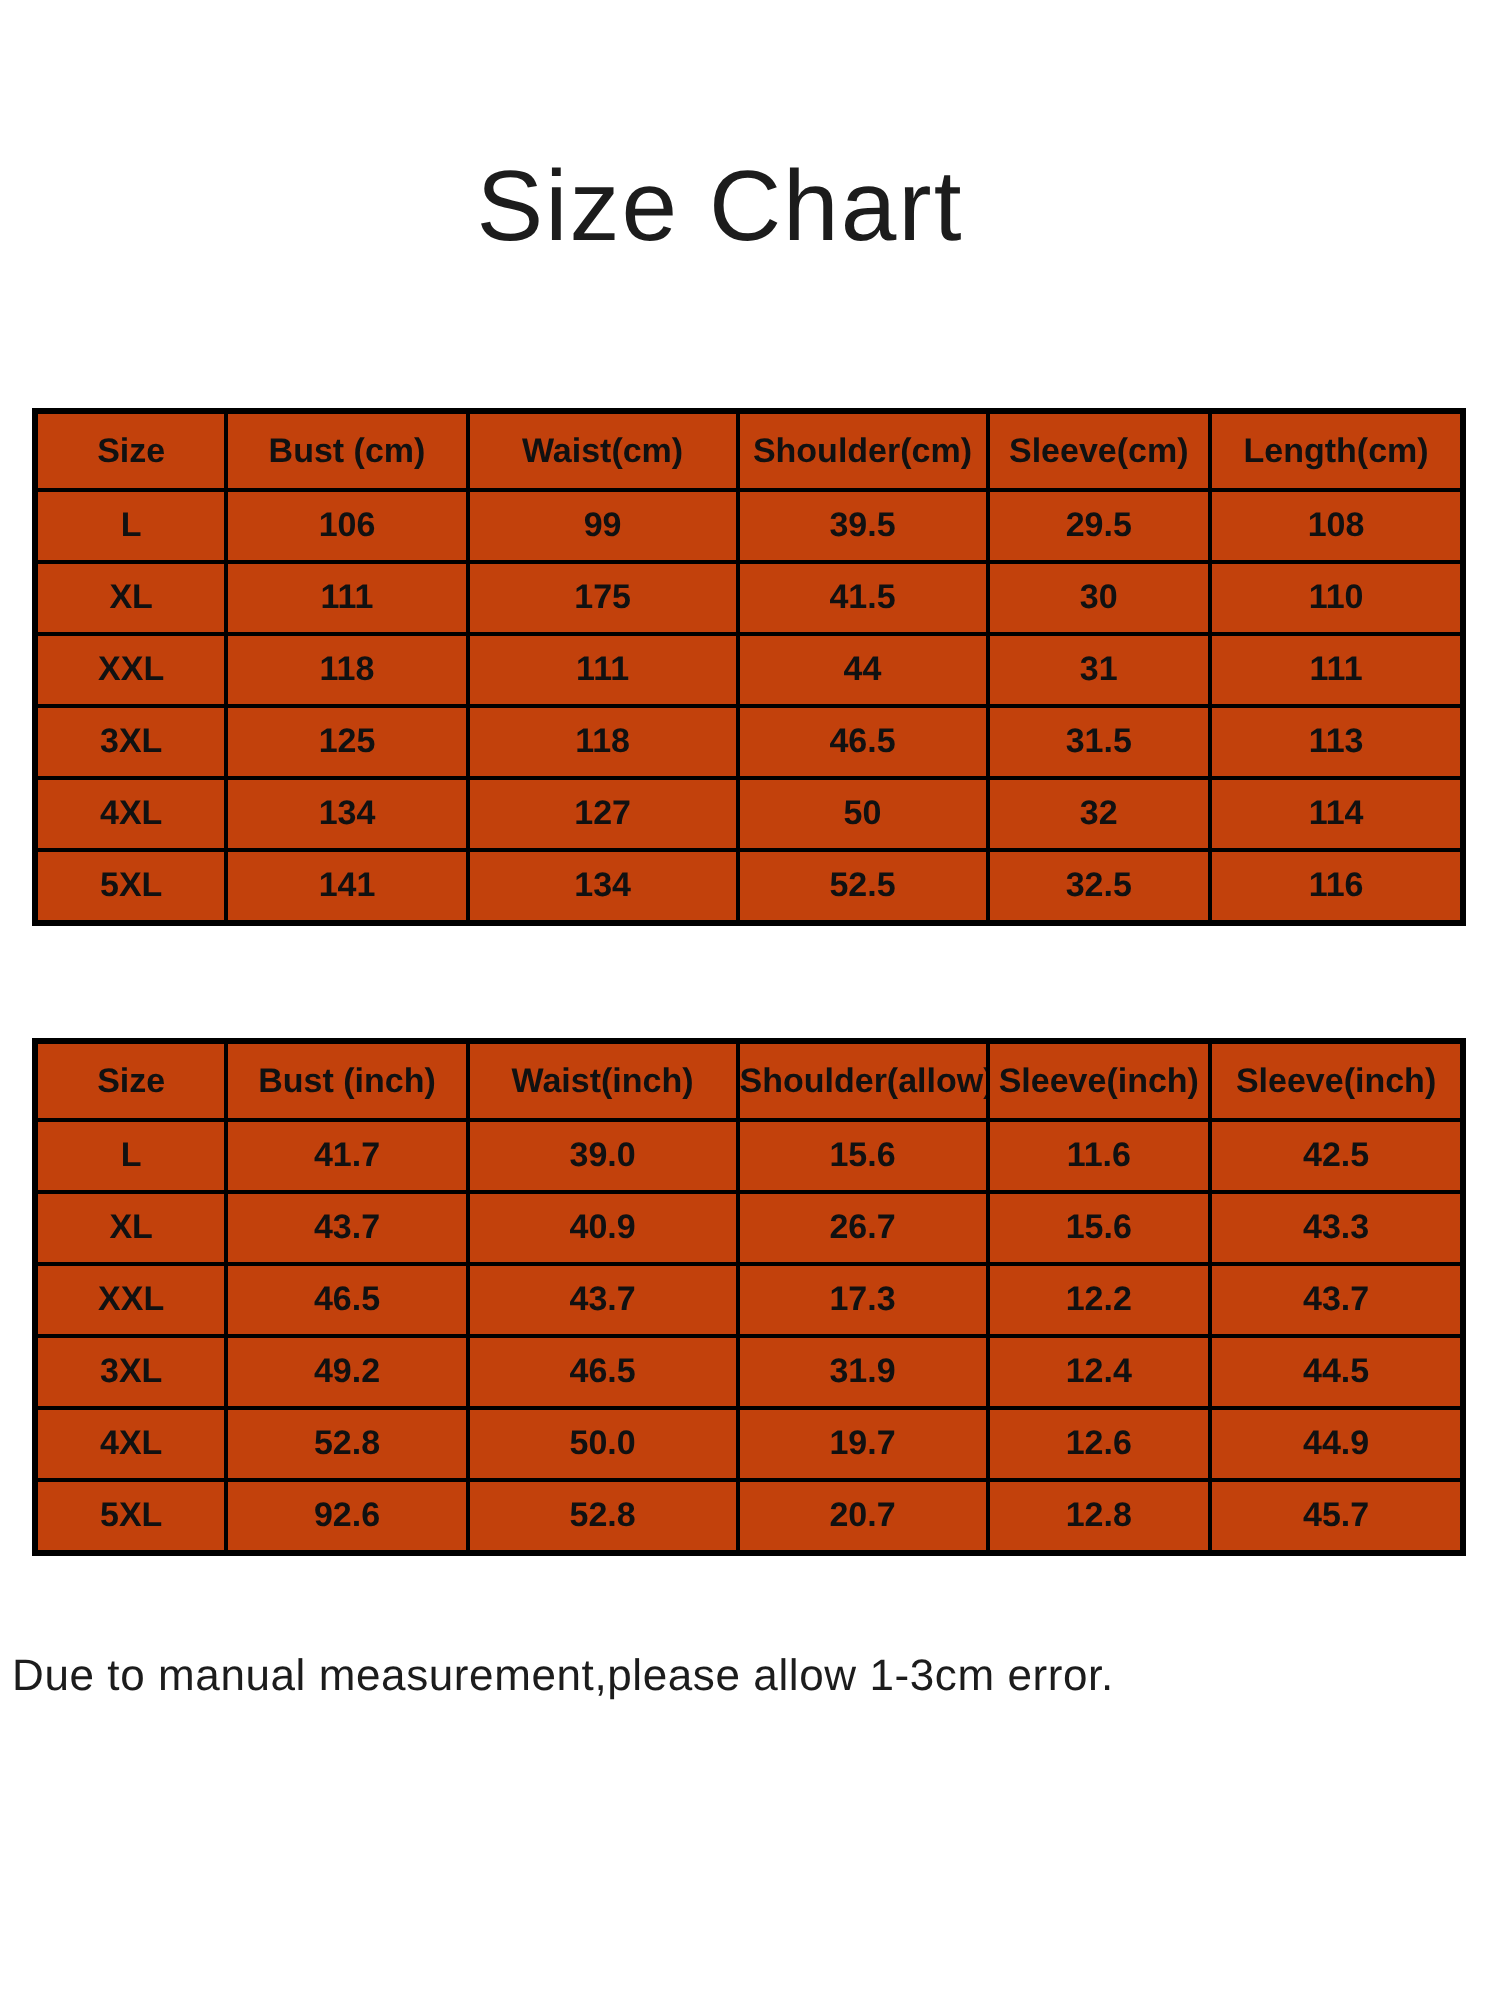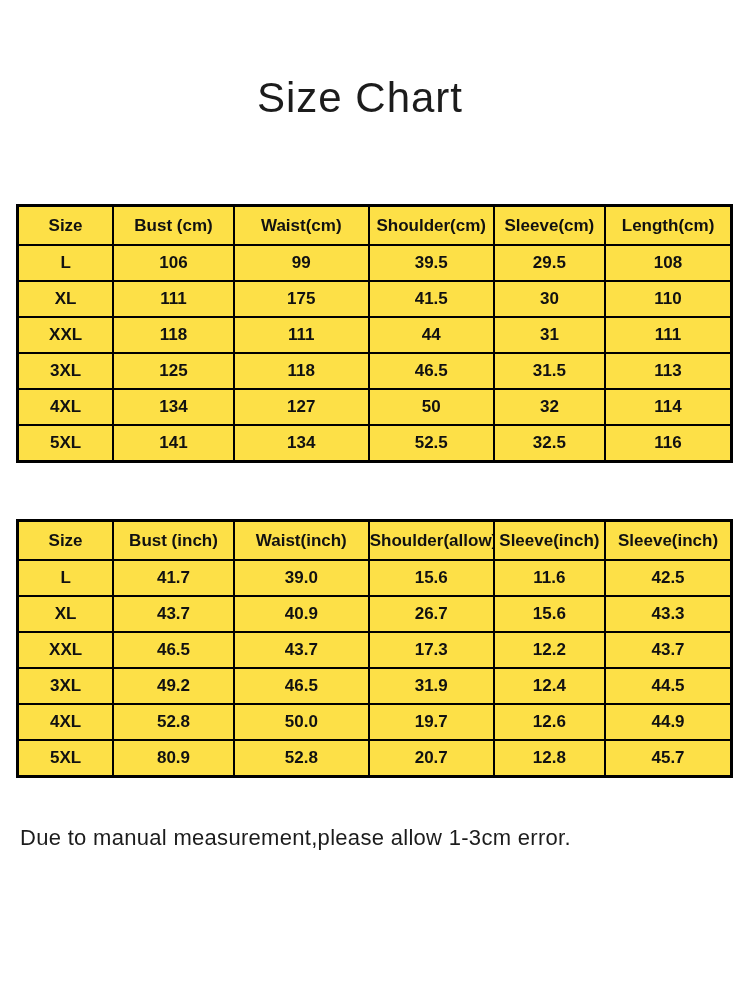--- a/index.html
+++ b/index.html
@@ -16,33 +16,33 @@
     color: #111111;
     overflow: hidden;
   }
   .title {
     position: absolute;
     top: 74px;
     left: 0;
     width: 720px;
     margin: 0;
     text-align: center;
-    font-size: 42px;
+    font-size: 50px;
     font-weight: 400;
     letter-spacing: 1px;
     color: #1c1c1c;
   }
   table.size-table {
     position: absolute;
     left: 16px;
     width: 717px;
     border-collapse: collapse;
     table-layout: fixed;
     border: 3px solid #000000;
-    background: #fde047;
+    background: #c2410c;
   }
   table.size-table.cm   { top: 204px; }
   table.size-table.inch { top: 519px; }
   table.size-table col:nth-child(1) { width: 13.4%; }
   table.size-table col:nth-child(2) { width: 16.9%; }
   table.size-table col:nth-child(3) { width: 18.9%; }
   table.size-table col:nth-child(4) { width: 17.5%; }
   table.size-table col:nth-child(5) { width: 15.6%; }
   table.size-table col:nth-child(6) { width: 17.7%; }
   table.size-table th,
@@ -55,21 +55,21 @@
     color: #111111;
     padding: 0;
     overflow: hidden;
     white-space: nowrap;
   }
   table.size-table th { height: 37px; }
   table.size-table td { height: 34px; }
   .note {
     position: absolute;
     top: 825px;
-    left: 20px;
+    left: 6px;
     margin: 0;
     font-size: 22px;
     font-weight: 400;
     letter-spacing: 0.3px;
     color: #1c1c1c;
   }
 </style>
 </head>
 <body>
 
@@ -203,21 +203,21 @@
         <tr>
           <td>4XL</td>
           <td>52.8</td>
           <td>50.0</td>
           <td>19.7</td>
           <td>12.6</td>
           <td>44.9</td>
         </tr>
         <tr>
           <td>5XL</td>
-          <td>80.9</td>
+          <td>92.6</td>
           <td>52.8</td>
           <td>20.7</td>
           <td>12.8</td>
           <td>45.7</td>
         </tr>
       </tbody>
     </table>
 
   <p class="note">Due to manual measurement,please allow 1-3cm error.</p>
 

